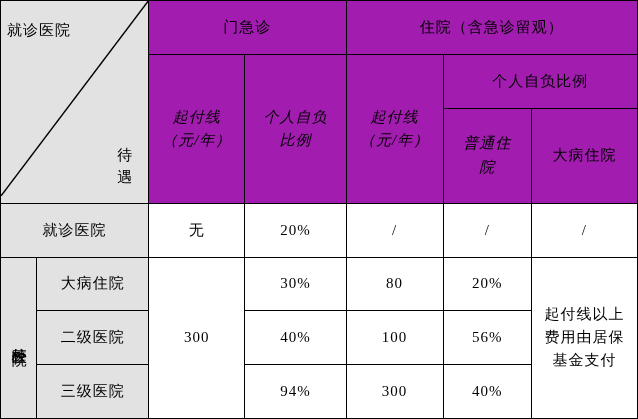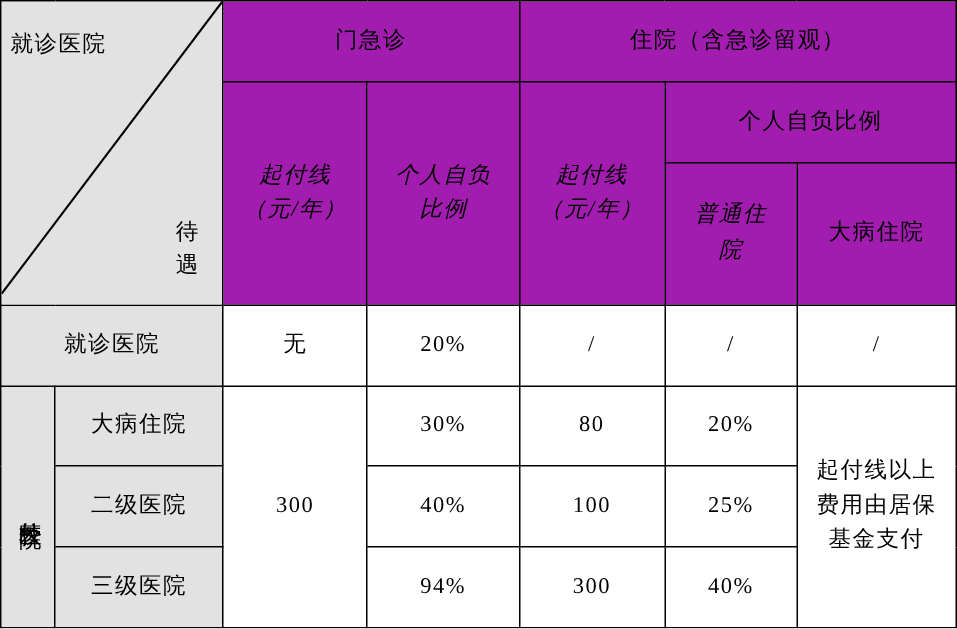--- a/index.html
+++ b/index.html
@@ -160,21 +160,21 @@
         <td>20%</td>
         <td class="note" rowspan="3">起付线以上
 费用由居保
 基金支付</td>
       </tr>
 
       <tr>
         <td class="rowlabel">二级医院</td>
         <td>40%</td>
         <td>100</td>
-        <td>25%</td>
+        <td>56%</td>
       </tr>
 
       <tr>
         <td class="rowlabel">三级医院</td>
         <td>94%</td>
         <td>300</td>
         <td>40%</td>
       </tr>
     </tbody>
   </table>

